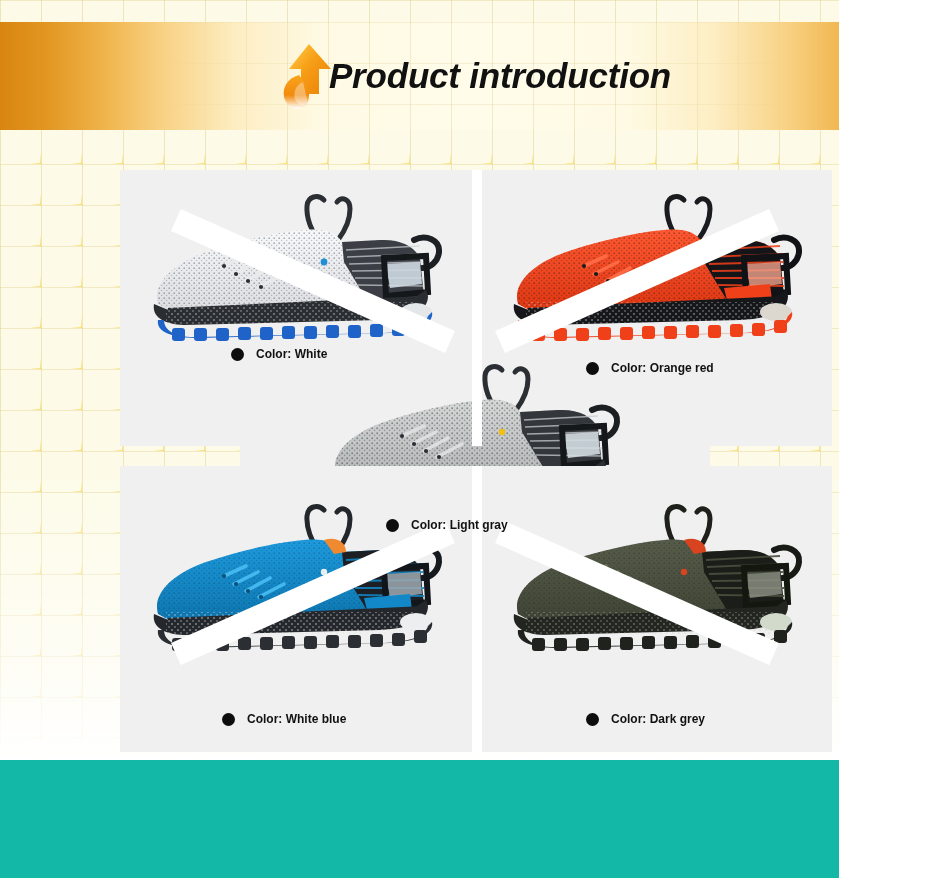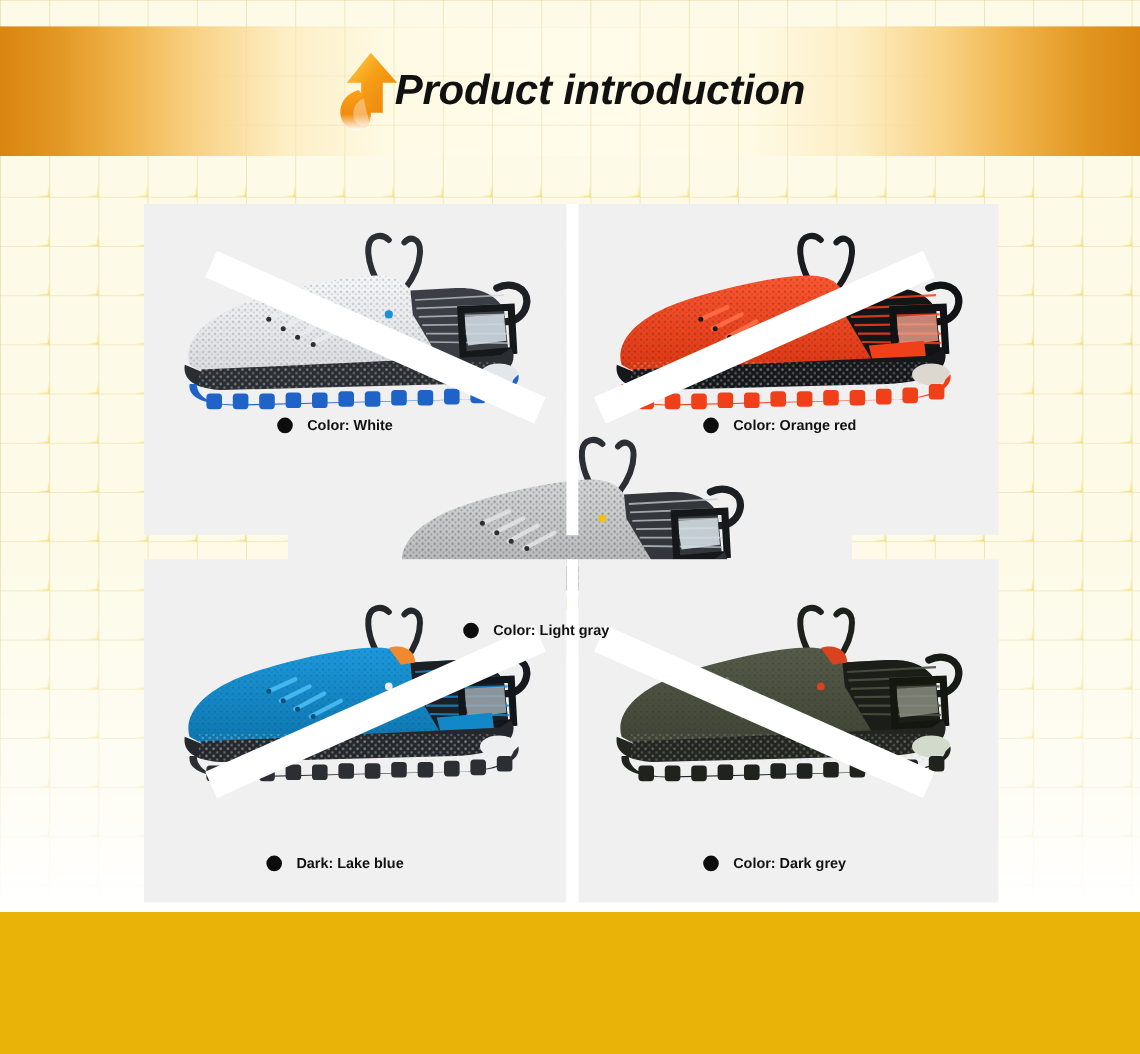--- a/index.html
+++ b/index.html
@@ -7,23 +7,23 @@
   html, body {
     width: 950px;
     height: 878px;
     background: #ffffff;
     font-family: "Liberation Sans", sans-serif;
     overflow: hidden;
   }
 
   #page {
     position: relative;
-    width: 950px;
+    width: 839px;
     height: 878px;
-    background: #eab308;
+    background: #14b8a6;
     overflow: hidden;
   }
 
   
   #bg-pattern {
     position: absolute;
     left: 0; top: 0;
     width: 950px;
     height: 760px;
     background-color: #fdfbe8;
@@ -175,21 +175,21 @@
     color: #111111;
     white-space: nowrap;
   }
   .bullet-dot {
     width: 13px; height: 13px;
     border-radius: 50%;
     background: #0d0d0d;
     flex: 0 0 auto;
   }
   #label-white      { left: 231px; top: 347px; }
-  #label-orange-red { left: 586px; top: 347px; }
+  #label-orange-red { left: 586px; top: 361px; }
   #label-light-gray { left: 386px; top: 518px; }
   #label-lake-blue  { left: 222px; top: 712px; }
   #label-dark-grey  { left: 586px; top: 712px; }
 
   
   #reminder-block {
     position: absolute;
     left: 0; top: 774px;
     width: 950px;
     text-align: center;
@@ -609,21 +609,21 @@
   <div class="color-label" id="label-orange-red">
     <span class="bullet-dot"></span>
     <span>Color: Orange red</span>
   </div>
   <div class="color-label" id="label-light-gray">
     <span class="bullet-dot"></span>
     <span>Color: Light gray</span>
   </div>
   <div class="color-label" id="label-lake-blue">
     <span class="bullet-dot"></span>
-    <span>Dark: Lake blue</span>
+    <span>Color: White blue</span>
   </div>
   <div class="color-label" id="label-dark-grey">
     <span class="bullet-dot"></span>
     <span>Color: Dark grey</span>
   </div>
 
 
 </div>
 
 </body></html>

